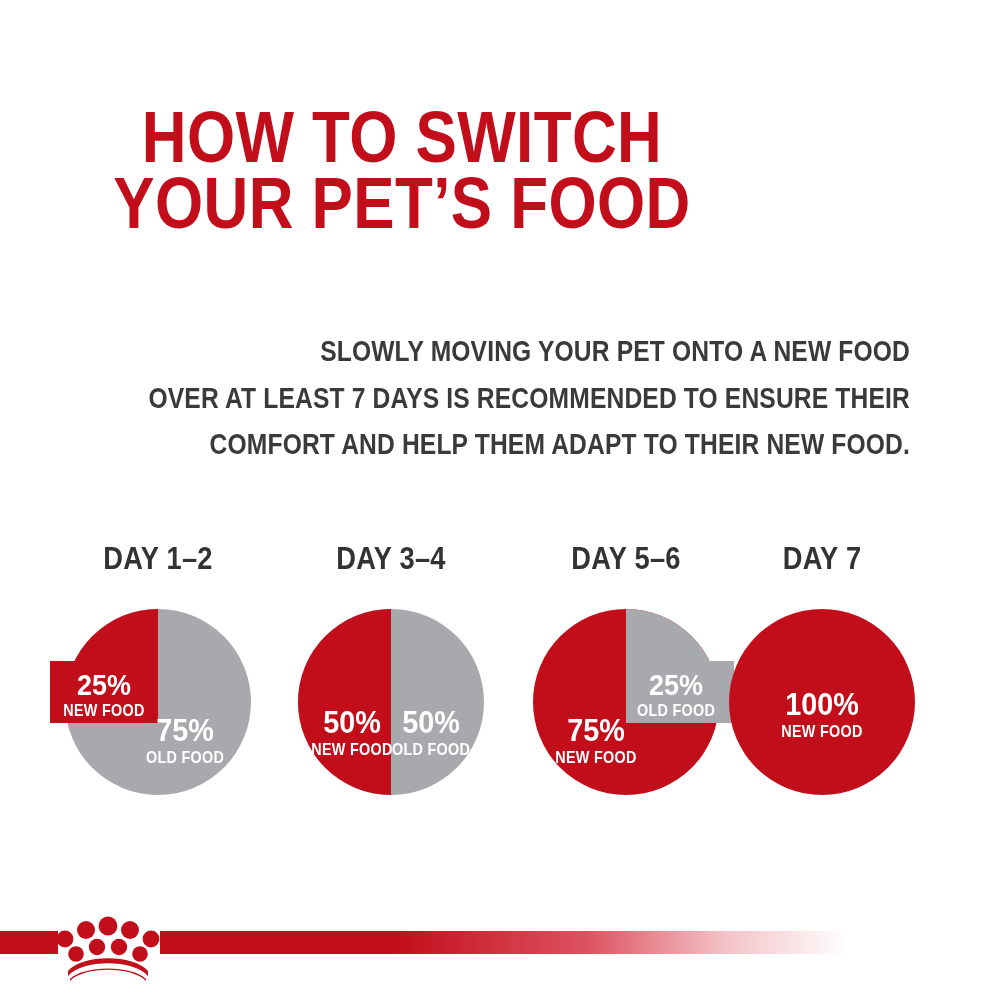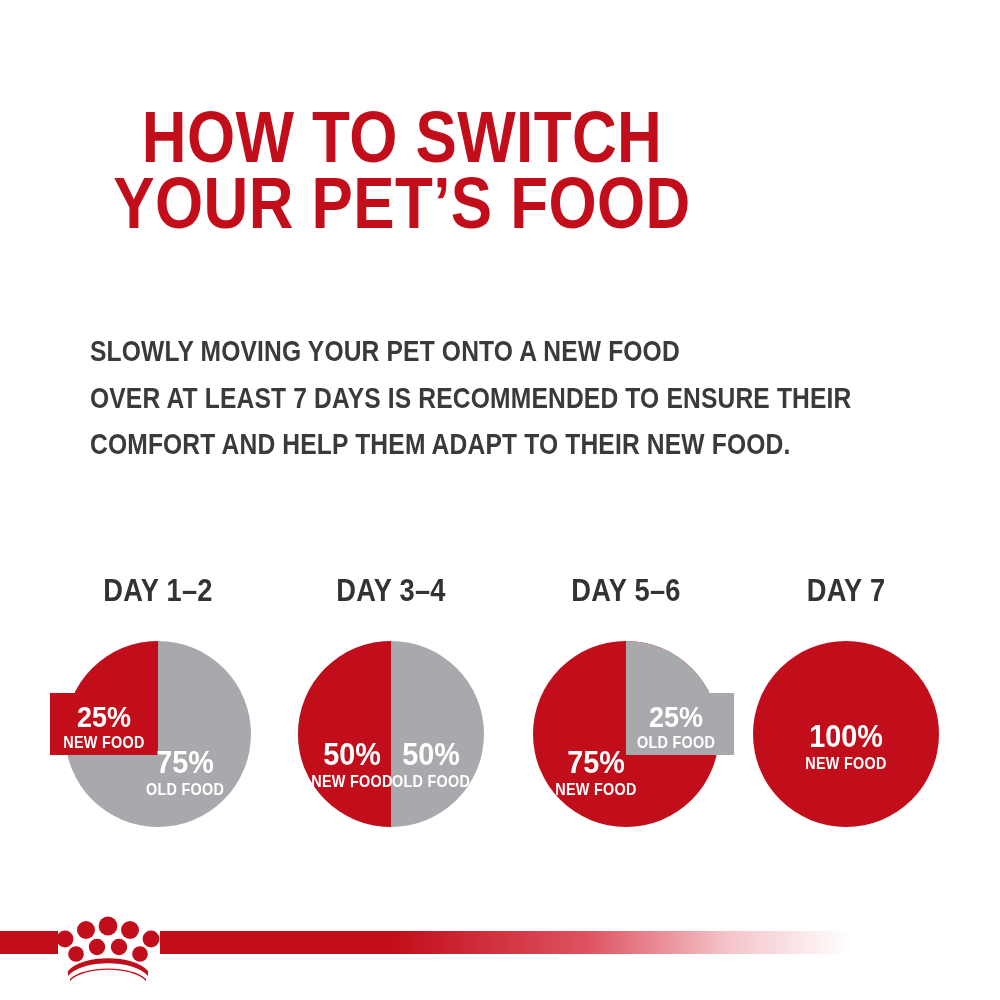--- a/index.html
+++ b/index.html
@@ -34,21 +34,21 @@
     transform-origin: center center;
     white-space: nowrap;
   }
 
   
   .subtitle-block {
     position: absolute;
     top: 328px;
     left: 0;
     width: 1000px;
-    text-align: left;
+    text-align: right;
   }
   .subtitle-line {
     color: #3A3A3A;
     font-family: "Liberation Sans Narrow", "Liberation Sans", sans-serif;
     font-weight: bold;
     font-size: 30px;
     line-height: 1.55;
     letter-spacing: 0.2px;
     transform: scaleX(0.82);
     transform-origin: center center;
@@ -61,26 +61,25 @@
     top: 540px;
     left: 0;
     width: 1000px;
     height: 270px;
   }
   .chart-cell {
     position: absolute;
     top: 0;
     width: 220px;
     height: 270px;
-    margin-top: 32px;
   }
   .chart-cell.c0 { left: 48px; }
   .chart-cell.c1 { left: 281px; }
   .chart-cell.c2 { left: 516px; }
-  .chart-cell.c3 { left: 736px; }
+  .chart-cell.c3 { left: 712px; }
 
   .day-label {
     width: 100%;
     text-align: center;
     color: #333333;
     font-family: "Liberation Sans Narrow", "Liberation Sans", sans-serif;
     font-weight: bold;
     font-size: 31px;
     letter-spacing: 0.3px;
     transform: scaleX(0.88);

